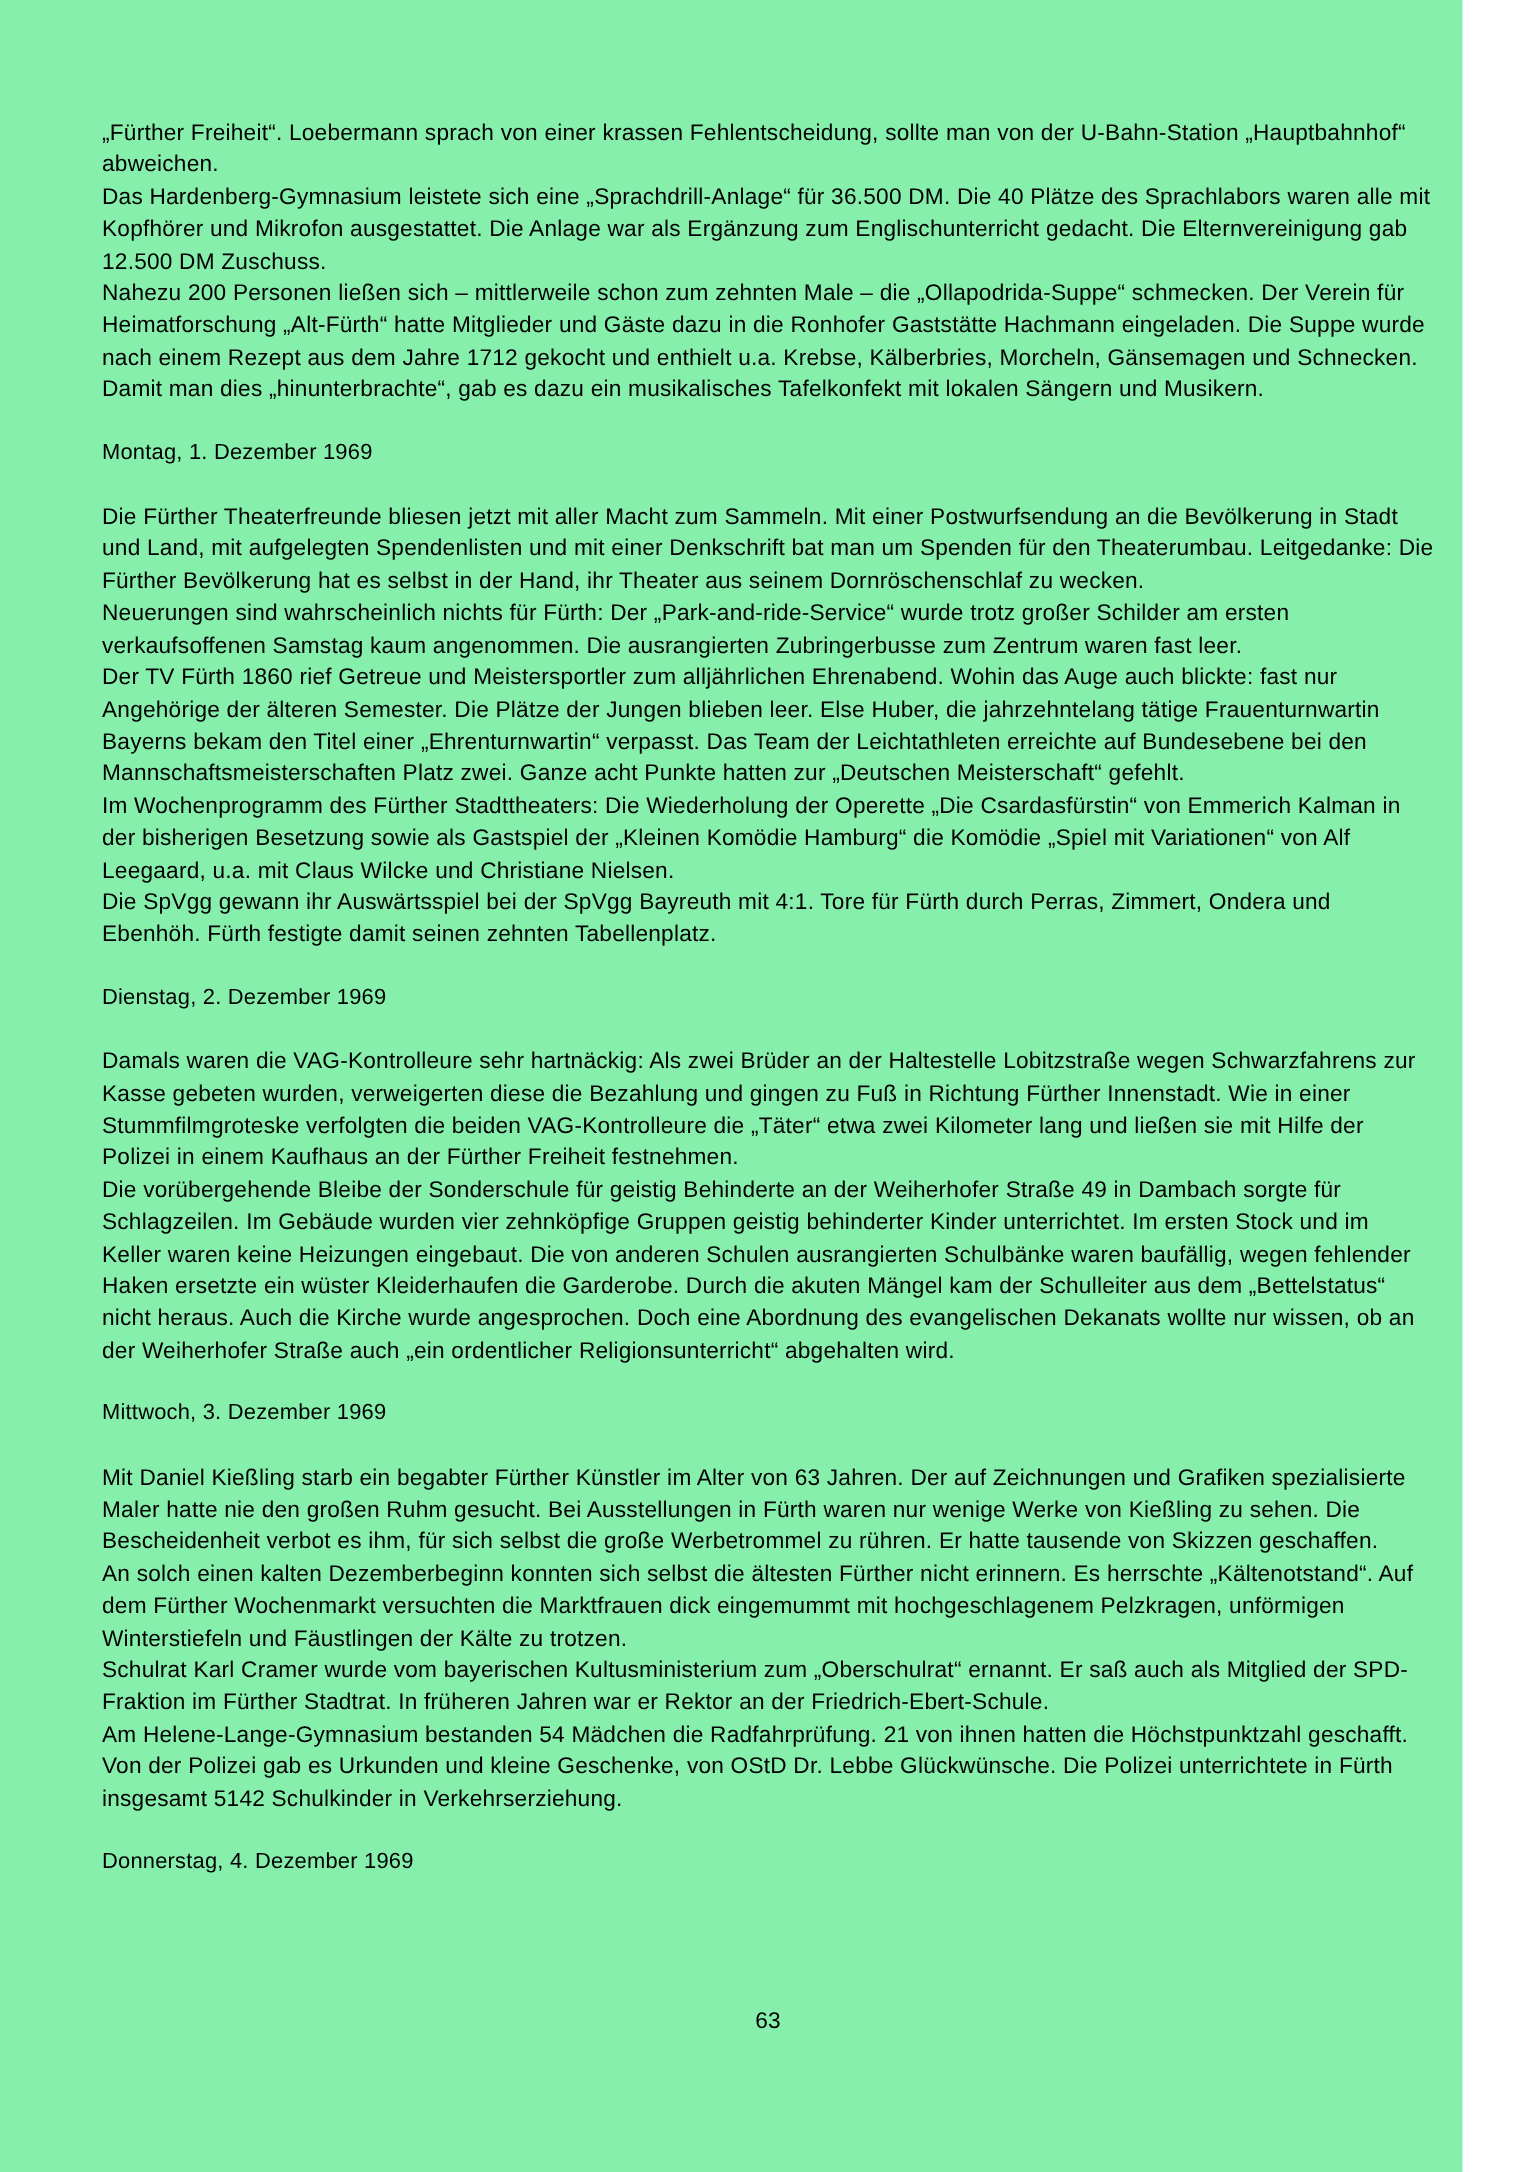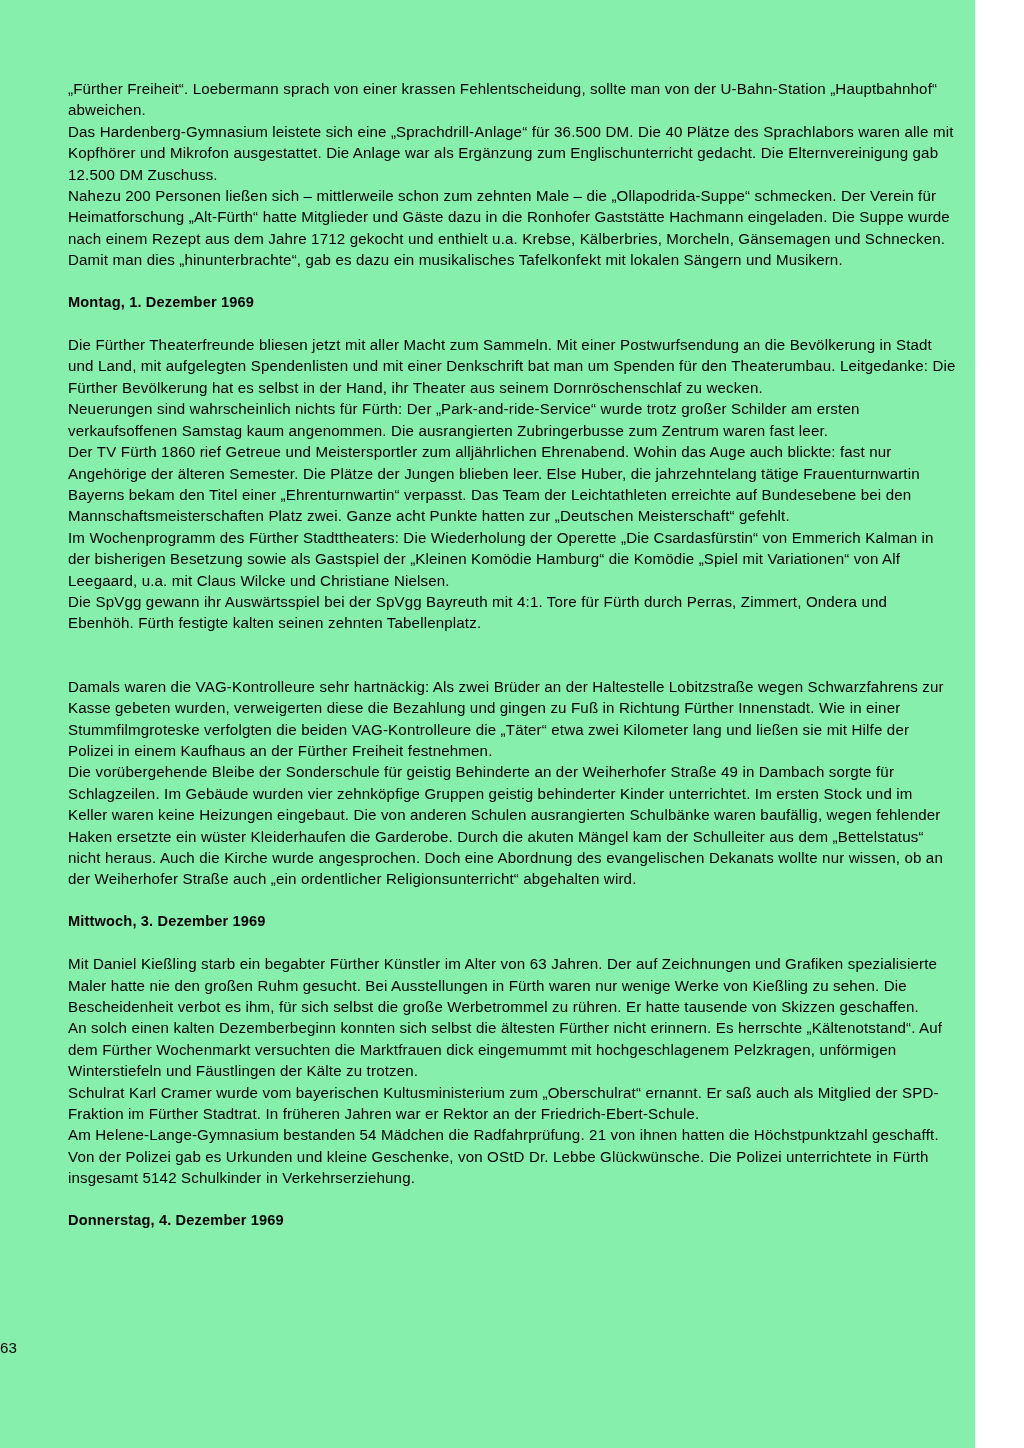--- a/index.html
+++ b/index.html
@@ -35,58 +35,59 @@
     text-align: left;
     margin: 0;
     letter-spacing: 0.01em;
   }
   .block {
     margin-bottom: 0;
   }
   .heading {
     font-size: 14.6px;
     line-height: 21.4px;
-    font-weight: bold;
+    font-weight: normal;
     margin: 0;
     letter-spacing: 0.01em;
   }
   .gap-before-heading {
     height: 21px;
   }
   .gap-after-heading {
     height: 21px;
   }
   .page-number {
     position: absolute;
     left: 0;
     top: 1338px;
     width: 1024px;
-    text-align: left;
+    text-align: center;
     font-size: 15.1px;
     line-height: 20px;
     letter-spacing: 0.01em;
   }
 </style>
 </head>
 <body>
 
 <div class="page">
   <div class="content" id="body-content">
       <p class="para block">„Fürther Freiheit“. Loebermann sprach von einer krassen Fehlentscheidung, sollte man von der U-Bahn-Station „Hauptbahnhof“ abweichen.</p>
       <p class="para block">Das Hardenberg-Gymnasium leistete sich eine „Sprachdrill-Anlage“ für 36.500 DM. Die 40 Plätze des Sprachlabors waren alle mit Kopfhörer und Mikrofon ausgestattet. Die Anlage war als Ergänzung zum Englischunterricht gedacht. Die Elternvereinigung gab 12.500 DM Zuschuss.</p>
       <p class="para block">Nahezu 200 Personen ließen sich – mittlerweile schon zum zehnten Male – die „Ollapodrida-Suppe“ schmecken. Der Verein für Heimatforschung „Alt-Fürth“ hatte Mitglieder und Gäste dazu in die Ronhofer Gaststätte Hachmann eingeladen. Die Suppe wurde nach einem Rezept aus dem Jahre 1712 gekocht und enthielt u.a. Krebse, Kälberbries, Morcheln, Gänsemagen und Schnecken. Damit man dies „hinunterbrachte“, gab es dazu ein musikalisches Tafelkonfekt mit lokalen Sängern und Musikern.</p>
       <div class="gap-before-heading"></div>
       <p class="heading">Montag, 1. Dezember 1969</p>
       <div class="gap-after-heading"></div>
       <p class="para block">Die Fürther Theaterfreunde bliesen jetzt mit aller Macht zum Sammeln. Mit einer Postwurfsendung an die Bevölkerung in Stadt und Land, mit aufgelegten Spendenlisten und mit einer Denkschrift bat man um Spenden für den Theaterumbau. Leitgedanke: Die Fürther Bevölkerung hat es selbst in der Hand, ihr Theater aus seinem Dornröschenschlaf zu wecken.</p>
       <p class="para block">Neuerungen sind wahrscheinlich nichts für Fürth: Der „Park-and-ride-Service“ wurde trotz großer Schilder am ersten verkaufsoffenen Samstag kaum angenommen. Die ausrangierten Zubringerbusse zum Zentrum waren fast leer.</p>
       <p class="para block">Der TV Fürth 1860 rief Getreue und Meistersportler zum alljährlichen Ehrenabend. Wohin das Auge auch blickte: fast nur Angehörige der älteren Semester. Die Plätze der Jungen blieben leer. Else Huber, die jahrzehntelang tätige Frauenturnwartin Bayerns bekam den Titel einer „Ehrenturnwartin“ verpasst. Das Team der Leichtathleten erreichte auf Bundesebene bei den Mannschaftsmeisterschaften Platz zwei. Ganze acht Punkte hatten zur „Deutschen Meisterschaft“ gefehlt.</p>
       <p class="para block">Im Wochenprogramm des Fürther Stadttheaters: Die Wiederholung der Operette „Die Csardasfürstin“ von Emmerich Kalman in der bisherigen Besetzung sowie als Gastspiel der „Kleinen Komödie Hamburg“ die Komödie „Spiel mit Variationen“ von Alf Leegaard, u.a. mit Claus Wilcke und Christiane Nielsen.</p>
-      <p class="para block">Die SpVgg gewann ihr Auswärtsspiel bei der SpVgg Bayreuth mit 4:1. Tore für Fürth durch Perras, Zimmert, Ondera und Ebenhöh. Fürth festigte kalten seinen zehnten Tabellenplatz.</p>
+      <p class="para block">Die SpVgg gewann ihr Auswärtsspiel bei der SpVgg Bayreuth mit 4:1. Tore für Fürth durch Perras, Zimmert, Ondera und Ebenhöh. Fürth festigte damit seinen zehnten Tabellenplatz.</p>
       <div class="gap-before-heading"></div>
+      <p class="heading">Dienstag, 2. Dezember 1969</p>
       <div class="gap-after-heading"></div>
       <p class="para block">Damals waren die VAG-Kontrolleure sehr hartnäckig: Als zwei Brüder an der Haltestelle Lobitzstraße wegen Schwarzfahrens zur Kasse gebeten wurden, verweigerten diese die Bezahlung und gingen zu Fuß in Richtung Fürther Innenstadt. Wie in einer Stummfilmgroteske verfolgten die beiden VAG-Kontrolleure die „Täter“ etwa zwei Kilometer lang und ließen sie mit Hilfe der Polizei in einem Kaufhaus an der Fürther Freiheit festnehmen.</p>
       <p class="para block">Die vorübergehende Bleibe der Sonderschule für geistig Behinderte an der Weiherhofer Straße 49 in Dambach sorgte für Schlagzeilen. Im Gebäude wurden vier zehnköpfige Gruppen geistig behinderter Kinder unterrichtet. Im ersten Stock und im Keller waren keine Heizungen eingebaut. Die von anderen Schulen ausrangierten Schulbänke waren baufällig, wegen fehlender Haken ersetzte ein wüster Kleiderhaufen die Garderobe. Durch die akuten Mängel kam der Schulleiter aus dem „Bettelstatus“ nicht heraus. Auch die Kirche wurde angesprochen. Doch eine Abordnung des evangelischen Dekanats wollte nur wissen, ob an der Weiherhofer Straße auch „ein ordentlicher Religionsunterricht“ abgehalten wird.</p>
       <div class="gap-before-heading"></div>
       <p class="heading">Mittwoch, 3. Dezember 1969</p>
       <div class="gap-after-heading"></div>
       <p class="para block">Mit Daniel Kießling starb ein begabter Fürther Künstler im Alter von 63 Jahren. Der auf Zeichnungen und Grafiken spezialisierte Maler hatte nie den großen Ruhm gesucht. Bei Ausstellungen in Fürth waren nur wenige Werke von Kießling zu sehen. Die Bescheidenheit verbot es ihm, für sich selbst die große Werbetrommel zu rühren. Er hatte tausende von Skizzen geschaffen.</p>
       <p class="para block">An solch einen kalten Dezemberbeginn konnten sich selbst die ältesten Fürther nicht erinnern. Es herrschte „Kältenotstand“. Auf dem Fürther Wochenmarkt versuchten die Marktfrauen dick eingemummt mit hochgeschlagenem Pelzkragen, unförmigen Winterstiefeln und Fäustlingen der Kälte zu trotzen.</p>
       <p class="para block">Schulrat Karl Cramer wurde vom bayerischen Kultusministerium zum „Oberschulrat“ ernannt. Er saß auch als Mitglied der SPD-Fraktion im Fürther Stadtrat. In früheren Jahren war er Rektor an der Friedrich-Ebert-Schule.</p>
       <p class="para block">Am Helene-Lange-Gymnasium bestanden 54 Mädchen die Radfahrprüfung. 21 von ihnen hatten die Höchstpunktzahl geschafft. Von der Polizei gab es Urkunden und kleine Geschenke, von OStD Dr. Lebbe Glückwünsche. Die Polizei unterrichtete in Fürth insgesamt 5142 Schulkinder in Verkehrserziehung.</p>

